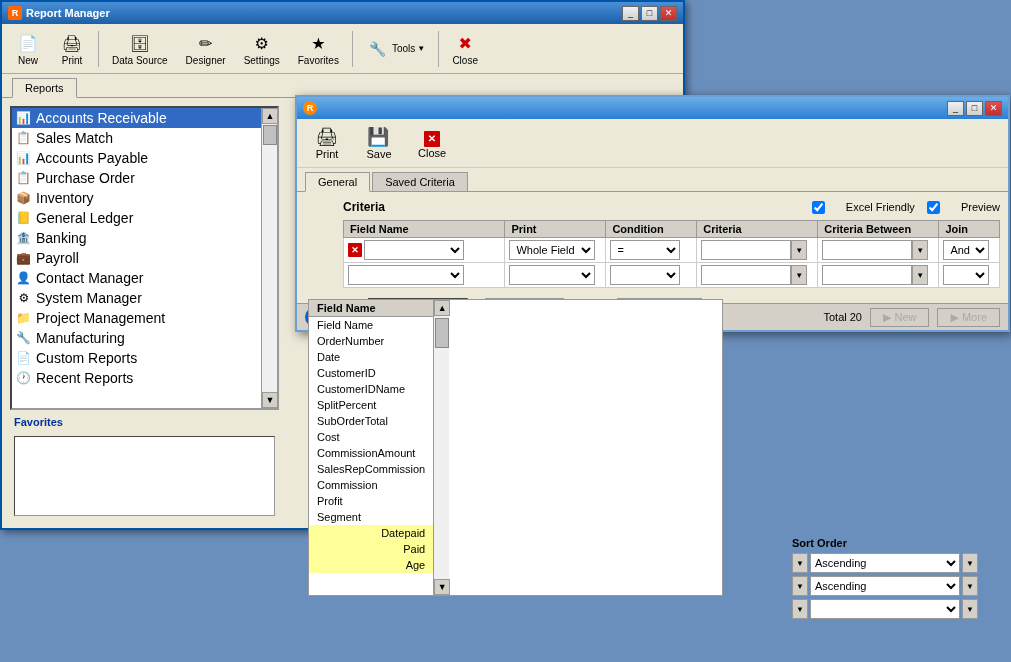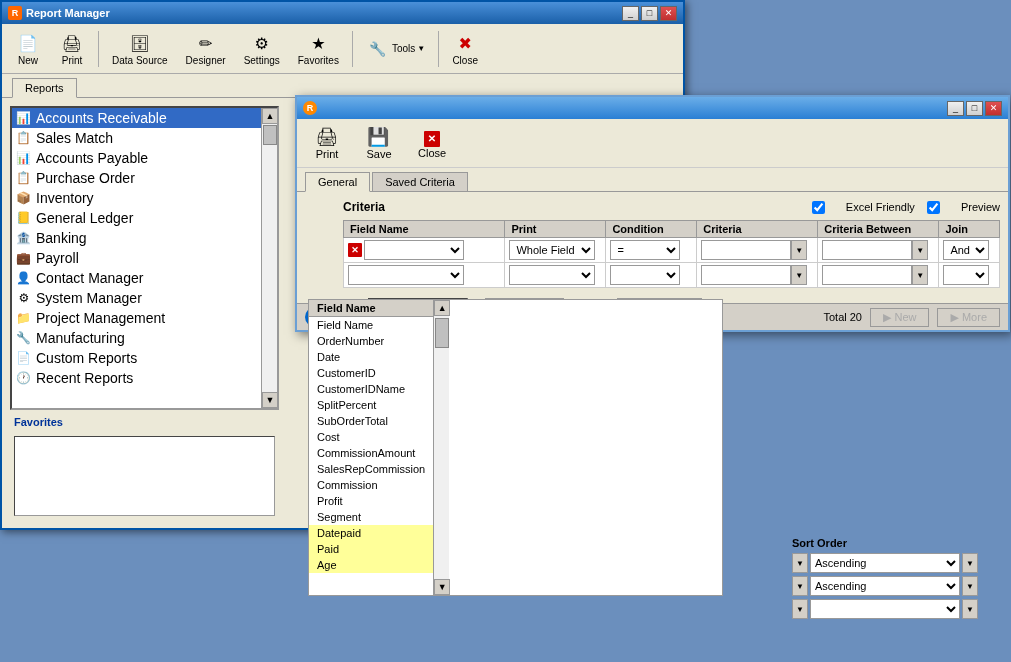--- a/index.html
+++ b/index.html
@@ -211,21 +211,21 @@
     .field-list {
       flex: 1;
       overflow: hidden;
     }
     .field-item {
       padding: 2px 8px;
       cursor: pointer;
       font-size: 11px;
       border-bottom: none;
     }
-    .field-item.highlighted { background: #ffff99; }
+    .field-item.highlighted { background: #ffff99; text-align: right; }
     .field-list-scrollbar {
       width: 16px;
       background: #d4d0c8;
       border-left: 1px solid #999;
       display: flex; flex-direction: column;
     }
     .scroll-btn {
       width: 16px; height: 16px;
       background: #d4d0c8; border: 1px solid #999;
       display: flex; align-items: center; justify-content: center;

